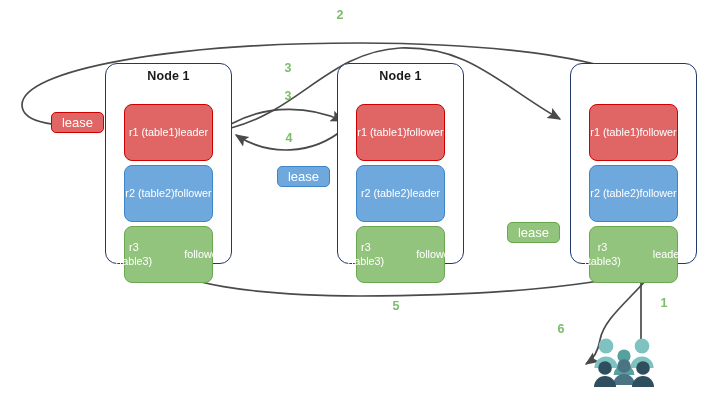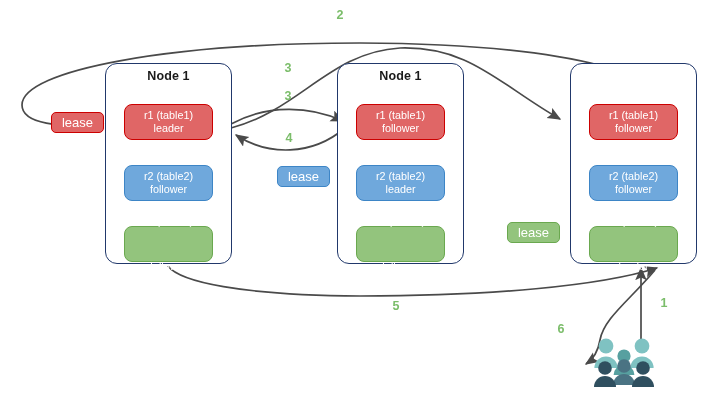--- a/index.html
+++ b/index.html
@@ -42,24 +42,24 @@
     font-size: 12.5px;
     font-weight: bold;
     color: #1a1a1a;
     letter-spacing: 0.1px;
   }
   .replica {
     position: absolute;
     box-sizing: border-box;
     left: 18px;
     right: 18px;
-    height: 36px;
+    height: 57px;
     border-radius: 8px;
     display: flex;
-    flex-direction: column;
+    flex-direction: row;
     align-items: center;
     justify-content: center;
     color: #ffffff;
     font-size: 10.8px;
     line-height: 13.5px;
     text-align: center;
   }
   .replica .ln { display: block; }
   .rep-red {
     background: #e06666;

